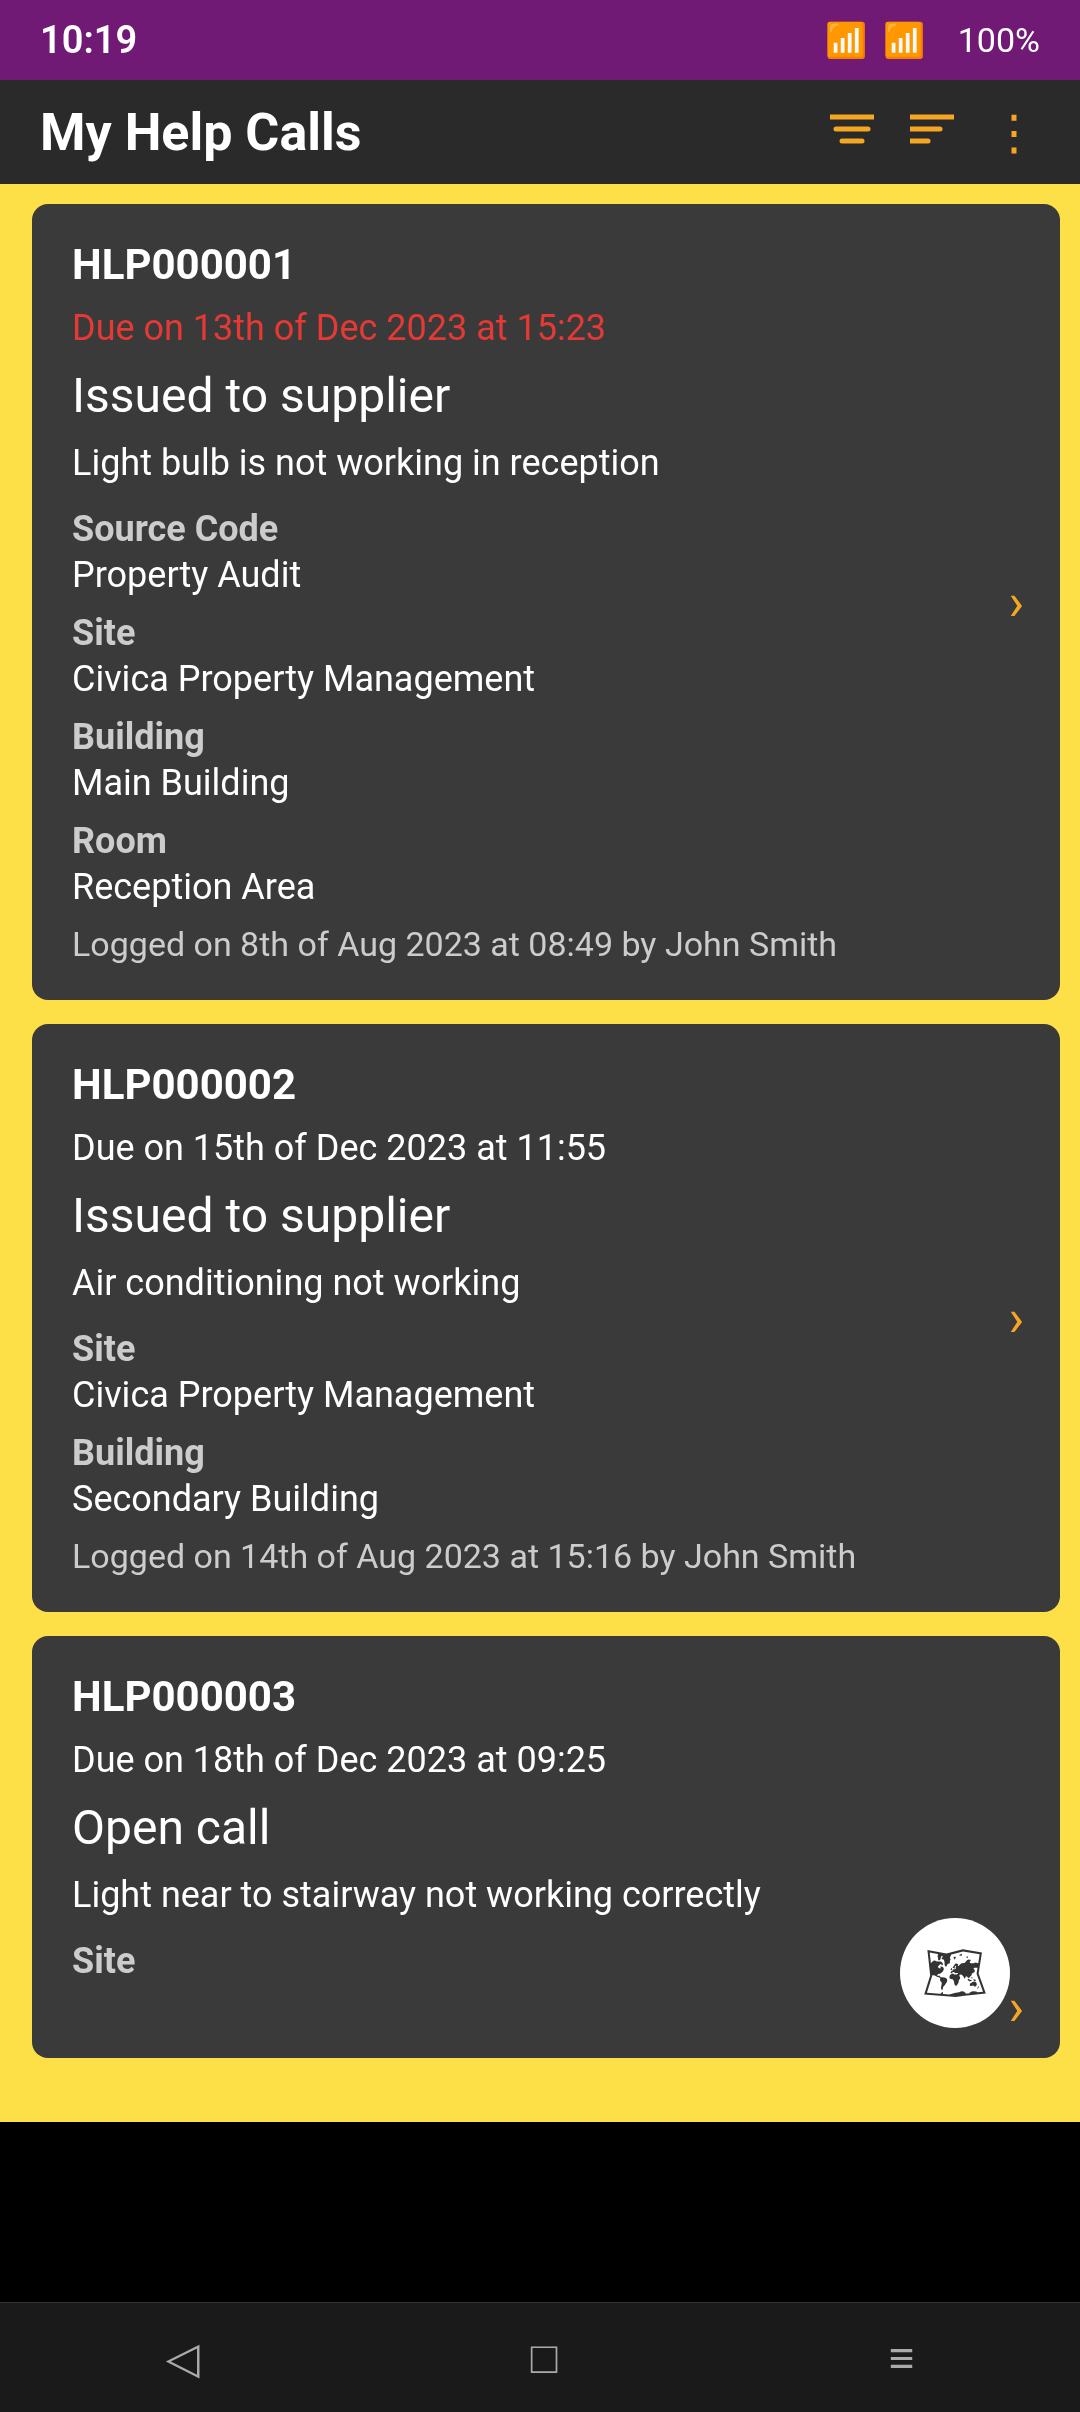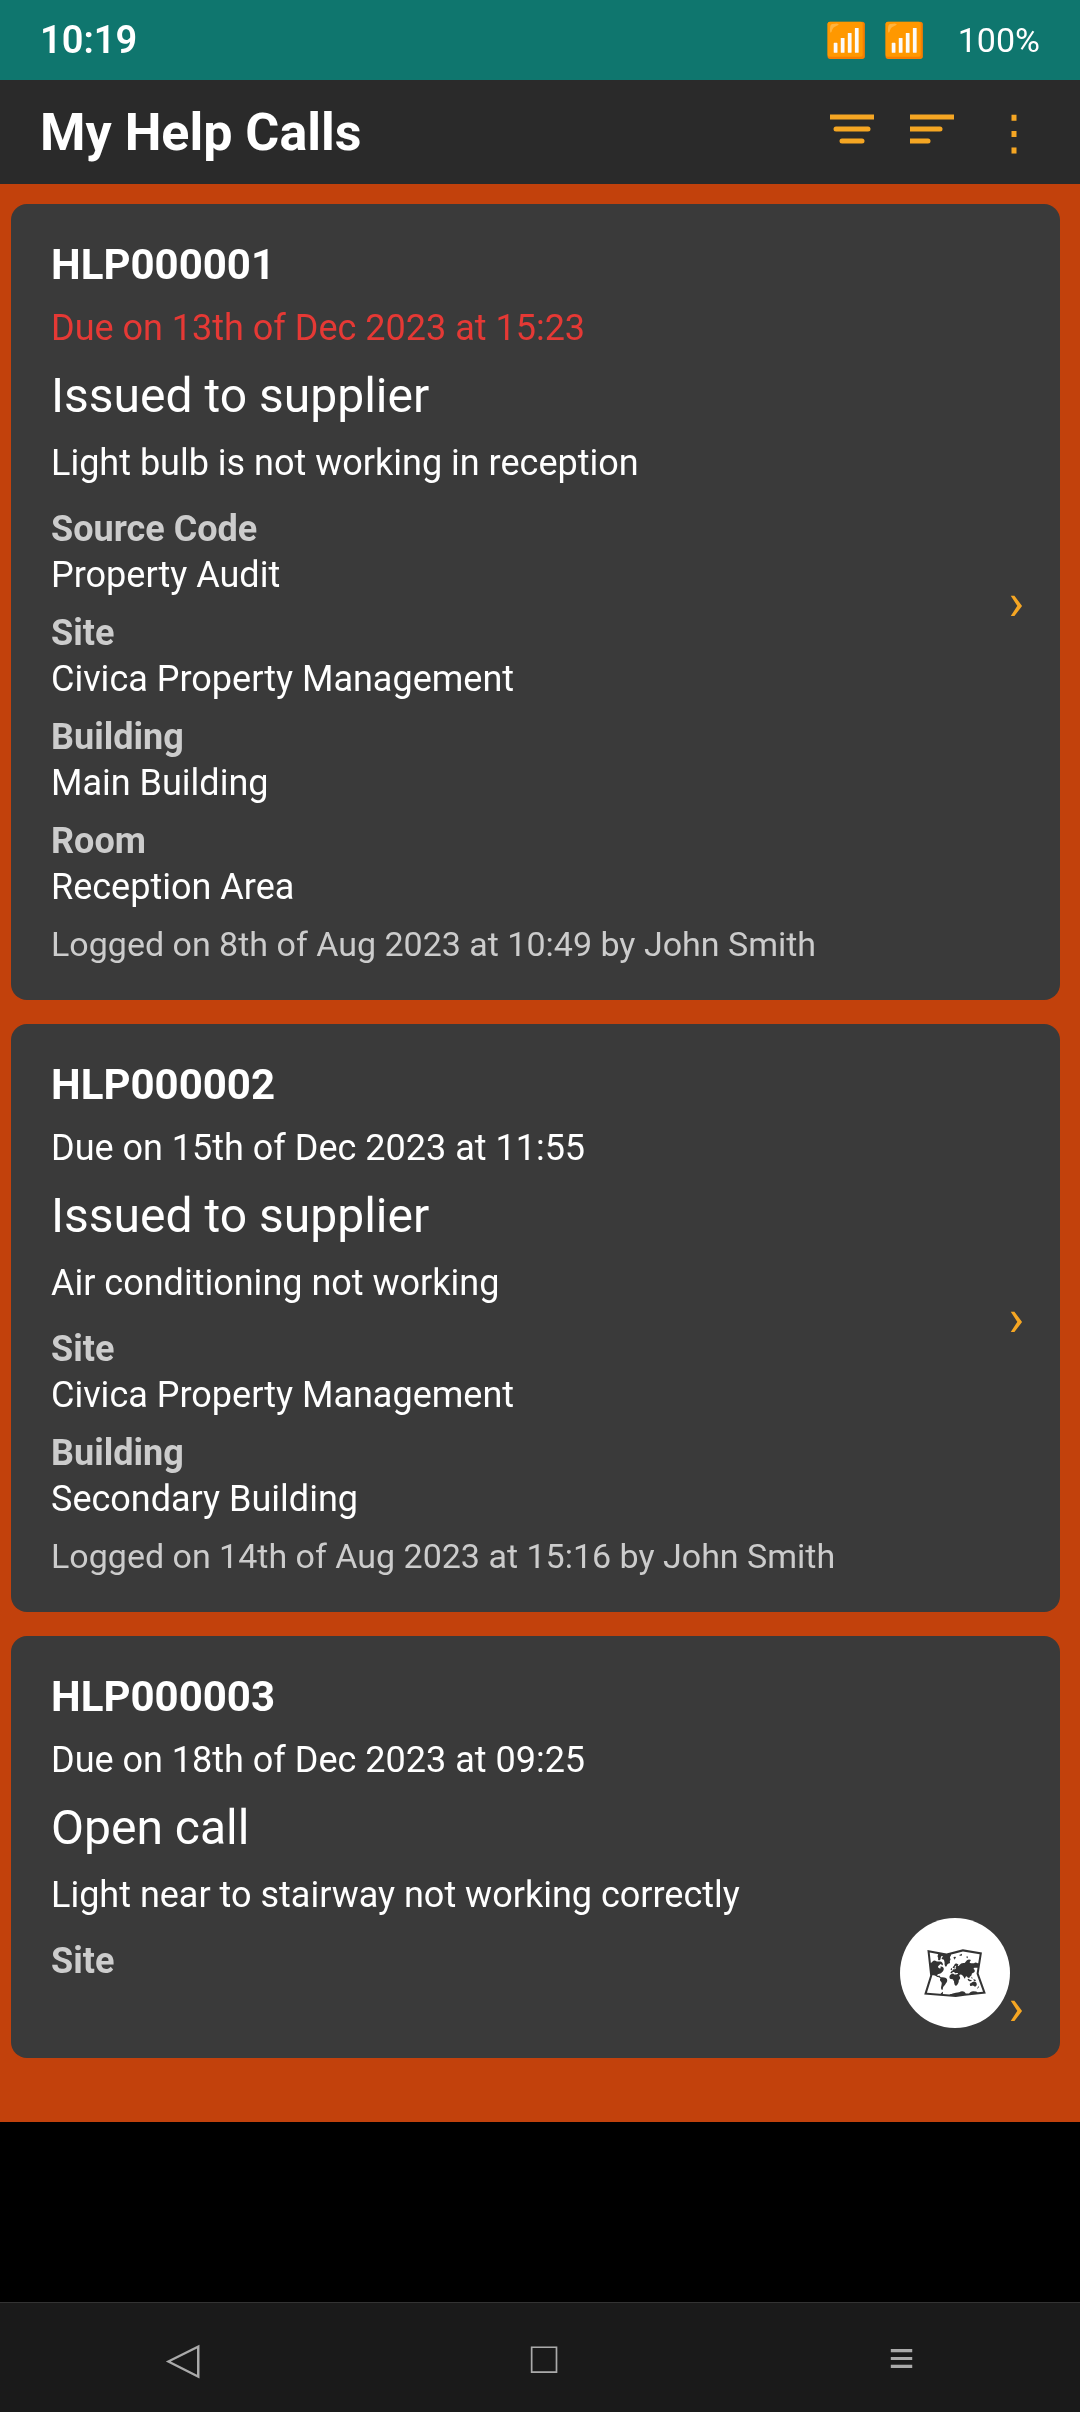--- a/index.html
+++ b/index.html
@@ -9,21 +9,21 @@
       background: #000;
       font-family: 'Roboto', Arial, sans-serif;
       width: 1080px;
       min-height: 2412px;
       color: #fff;
       overflow-x: hidden;
     }
 
     
     .status-bar {
-      background: #0f766e;
+      background: #701a75;
       height: 80px;
       display: flex;
       align-items: center;
       justify-content: space-between;
       padding: 0 40px;
     }
     .status-time {
       font-size: 38px;
       font-weight: 600;
       color: #fff;
@@ -69,22 +69,22 @@
     }
     .header-icon-more {
       color: #f5a623;
       font-size: 48px;
       cursor: pointer;
       letter-spacing: 2px;
     }
 
     
     .content {
-      background: #c2410c;
-      padding: 20px 20px 40px 11px;
+      background: #fde047;
+      padding: 20px 20px 40px 32px;
     }
 
     
     .card {
       background: #3a3a3a;
       border-radius: 16px;
       margin-bottom: 24px;
       padding: 36px 40px;
       position: relative;
     }
@@ -247,21 +247,21 @@
       <div class="card-value">Civica Property Management</div>
     </div>
     <div class="divider-section">
       <div class="card-label">Building</div>
       <div class="card-value">Main Building</div>
     </div>
     <div class="divider-section">
       <div class="card-label">Room</div>
       <div class="card-value">Reception Area</div>
     </div>
-    <div class="card-logged">Logged on 8th of Aug 2023 at 10:49 by John Smith</div>
+    <div class="card-logged">Logged on 8th of Aug 2023 at 08:49 by John Smith</div>
     <span class="card-chevron">›</span>
   </div>
 
   <div class="card">
     <div class="card-id">HLP000002</div>
     <div class="card-due-white">Due on 15th of Dec 2023 at 11:55</div>
     <div class="card-status">Issued to supplier</div>
     <div class="card-description">Air conditioning not working</div>
     <div class="divider-section">
       <div class="card-label">Site</div>

